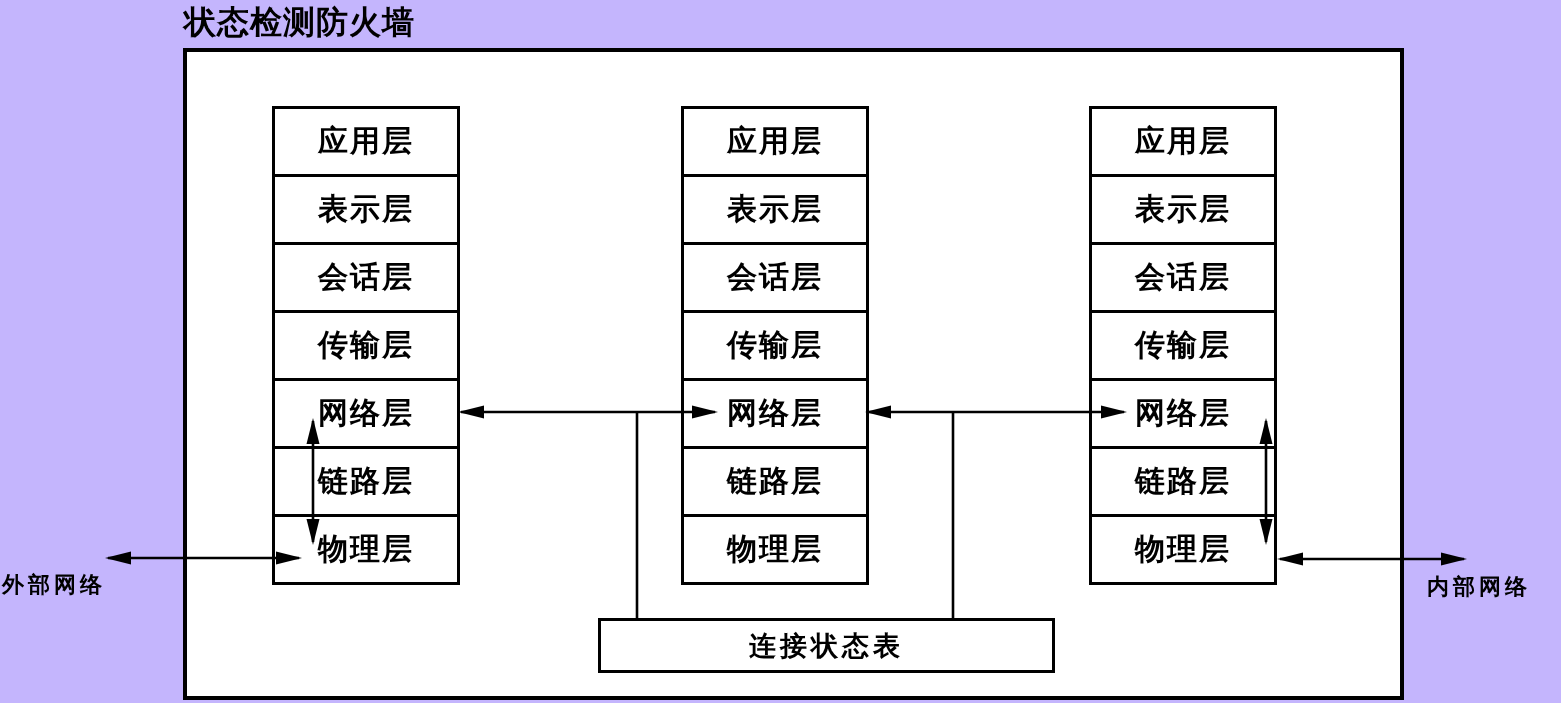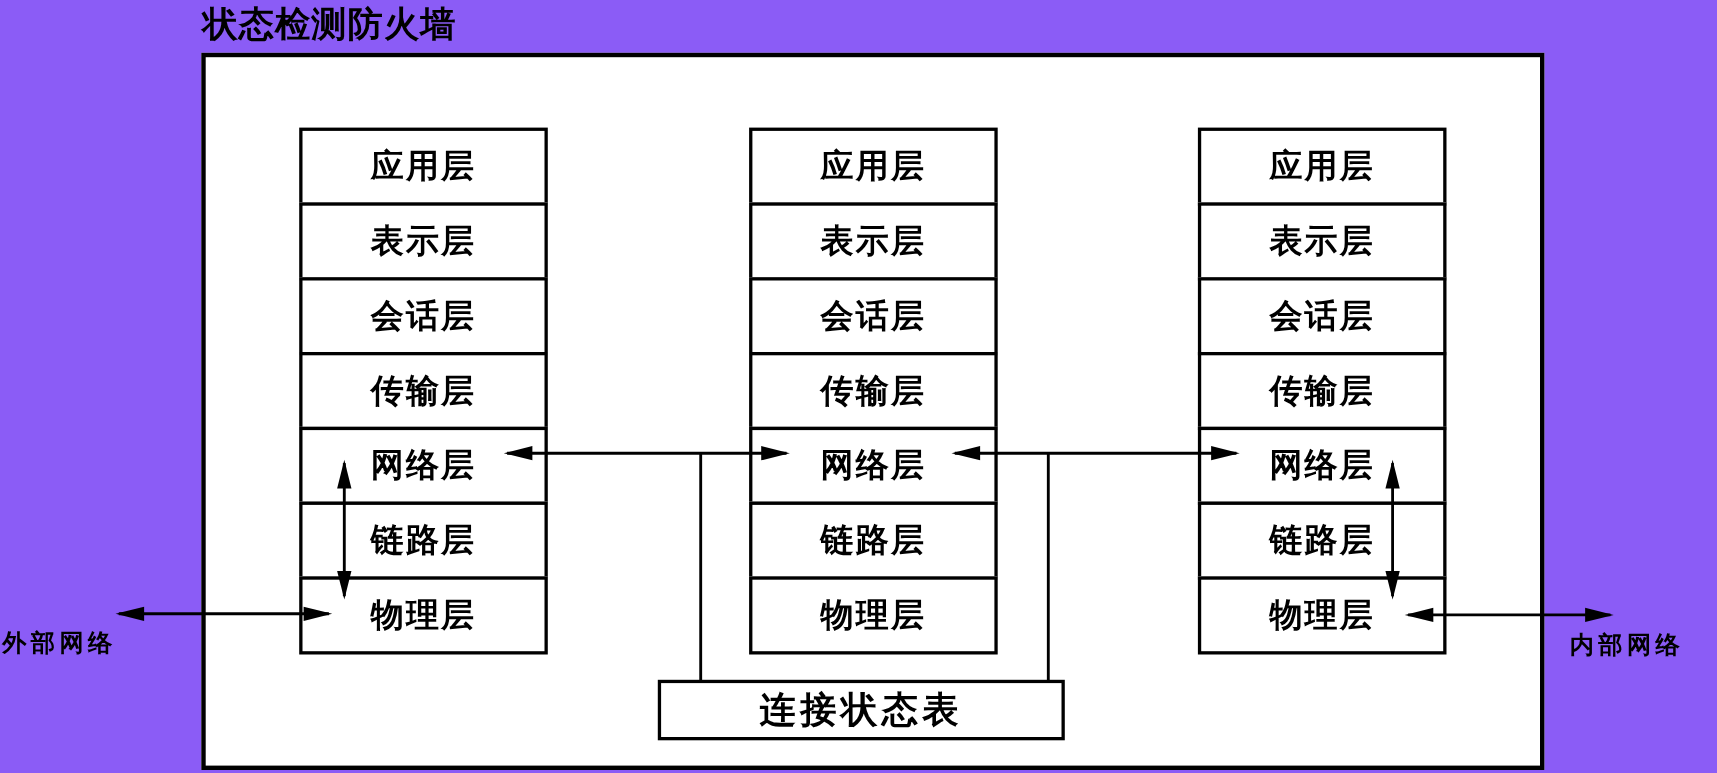--- a/index.html
+++ b/index.html
@@ -4,21 +4,21 @@
 <style>
   html, body {
     margin: 0;
     padding: 0;
     background: #ffffff;
   }
   .canvas {
     position: relative;
     width: 1561px;
     height: 703px;
-    background: #8b5cf6;
+    background: #c4b5fd;
     color: #000000;
     font-family: Liberation Serif, serif;
     overflow: hidden;
   }
   .diagram-title {
     position: absolute;
     left: 184px;
     top: 1px;
     font-size: 32px;
     font-weight: bold;
@@ -30,22 +30,22 @@
     left: 183px;
     top: 48px;
     width: 1221px;
     height: 652px;
     border: 4px solid #000000;
     box-sizing: border-box;
     background: #ffffff;
   }
   .stack {
     position: absolute;
-    top: 116px;
-    width: 226px;
+    top: 106px;
+    width: 188px;
   }
   .stack-left   { left: 272px; }
   .stack-middle { left: 681px; }
   .stack-right  { left: 1089px; }
   .layer {
     box-sizing: border-box;
     height: 71px;
     margin-top: -3px;
     border: 3px solid #000000;
     background: #ffffff;
@@ -55,29 +55,29 @@
     font-size: 30px;
     font-weight: bold;
     letter-spacing: 2px;
     white-space: nowrap;
   }
   .layer:first-child { margin-top: 0; }
   .state-table {
     position: absolute;
     left: 598px;
     top: 618px;
-    width: 370px;
+    width: 457px;
     height: 55px;
     box-sizing: border-box;
     border: 3px solid #000000;
     background: #ffffff;
     display: flex;
     align-items: center;
     justify-content: center;
-    font-size: 33px;
+    font-size: 27px;
     font-weight: bold;
     letter-spacing: 4px;
     white-space: nowrap;
   }
   .net-label {
     position: absolute;
     font-size: 22px;
     font-weight: bold;
     letter-spacing: 4px;
     white-space: nowrap;

